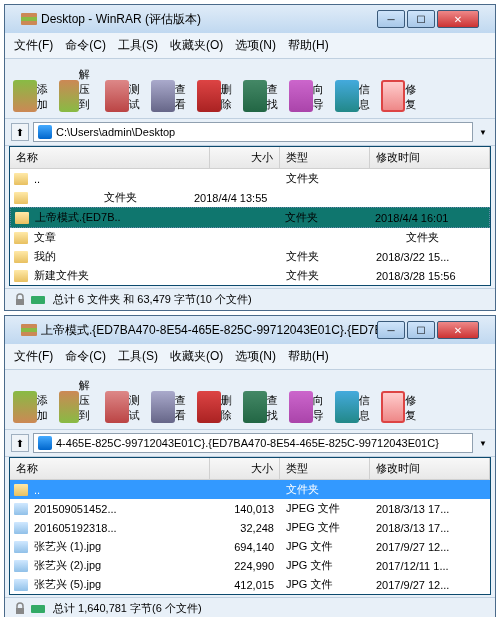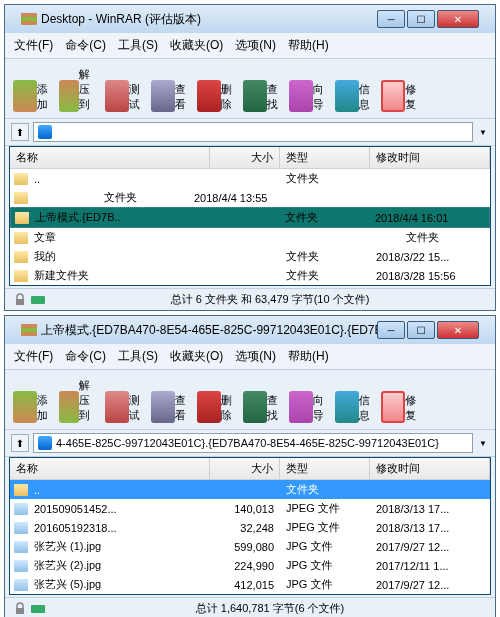--- a/index.html
+++ b/index.html
@@ -36,21 +36,21 @@
 .row { display: flex; padding: 1px 0; align-items: center; cursor: pointer; }
 .row.selected { background: #0f766e; border: 1px dotted #68a; }
 .row.highlight { background: #3399ff; color: #fff; }
 .row .col { padding: 1px 6px; font-size: 11px; white-space: nowrap; overflow: hidden; }
 .row-icon { width: 14px; height: 12px; margin-left: 4px; flex-shrink: 0; }
 .folder-ic { background: linear-gradient(#ffe9a8, #e8c060); border-radius: 1px; }
 .file-ic { background: linear-gradient(#d0e8ff, #90c0e8); border-radius: 1px; }
 .statusbar { display: flex; align-items: center; padding: 3px 8px; background: #e8f0f8; border-top: 1px solid #c0d0e0; font-size: 11px; gap: 8px; }
 .status-icons { display: flex; gap: 4px; }
 .status-icon { width: 14px; height: 14px; }
-.status-text { flex: 1; text-align: center; }
+.status-text { flex: 1; text-align: left; }
 
 .ic-add { background: linear-gradient(#8b4, #c85); }
 .ic-ext { background: linear-gradient(#c85, #8b4); }
 .ic-test { background: linear-gradient(#d88, #b44); }
 .ic-view { background: linear-gradient(#aac, #668); }
 .ic-del { background: linear-gradient(#d44, #a22); }
 .ic-find { background: linear-gradient(#486, #264); }
 .ic-wiz { background: linear-gradient(#c6c, #a4a); }
 .ic-info { background: linear-gradient(#4ad, #288); }
 .ic-rep { background: linear-gradient(#fcc, #e88); border: 2px solid #d44; }
@@ -114,20 +114,21 @@
       </div>
       <div class="tool">
         <div class="tool-icon ic-rep"></div>
         <div class="tool-label">修复</div>
       </div>
     </div>
   <div class="addressbar">
     <div class="nav-arrow">⬆</div>
     <div class="path-box">
       <div class="path-icon"></div>
+      <span class="path-text">C:\Users\admin\Desktop</span>
     </div>
     <div class="path-drop">▼</div>
   </div>
   <div class="list">
     <div class="list-header">
       <div class="col col-name">名称</div>
       <div class="col col-size">大小</div>
       <div class="col col-type">类型</div>
       <div class="col col-date">修改时间</div>
     </div>
@@ -280,21 +281,21 @@
         <div class="row">
           <div class="row-icon file-ic"></div>
           <div class="col col-name">201605192318...</div>
           <div class="col col-size">32,248</div>
           <div class="col col-type">JPEG 文件</div>
           <div class="col col-date">2018/3/13 17...</div>
         </div>
         <div class="row">
           <div class="row-icon file-ic"></div>
           <div class="col col-name">张艺兴 (1).jpg</div>
-          <div class="col col-size">599,080</div>
+          <div class="col col-size">694,140</div>
           <div class="col col-type">JPG 文件</div>
           <div class="col col-date">2017/9/27 12...</div>
         </div>
         <div class="row">
           <div class="row-icon file-ic"></div>
           <div class="col col-name">张艺兴 (2).jpg</div>
           <div class="col col-size">224,990</div>
           <div class="col col-type">JPG 文件</div>
           <div class="col col-date">2017/12/11 1...</div>
         </div>

